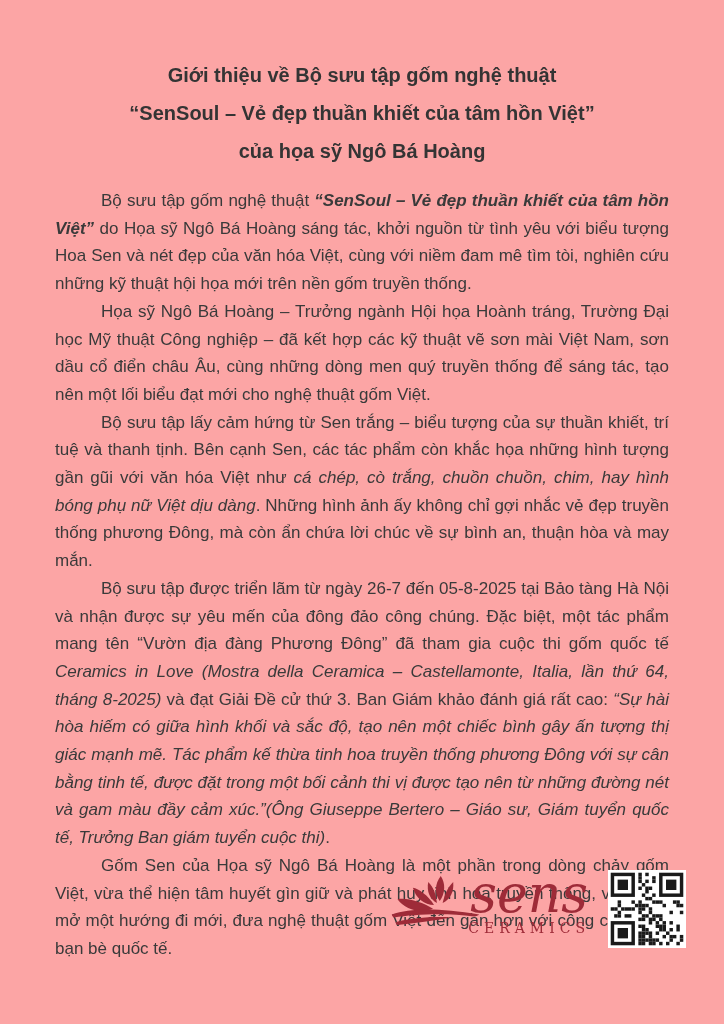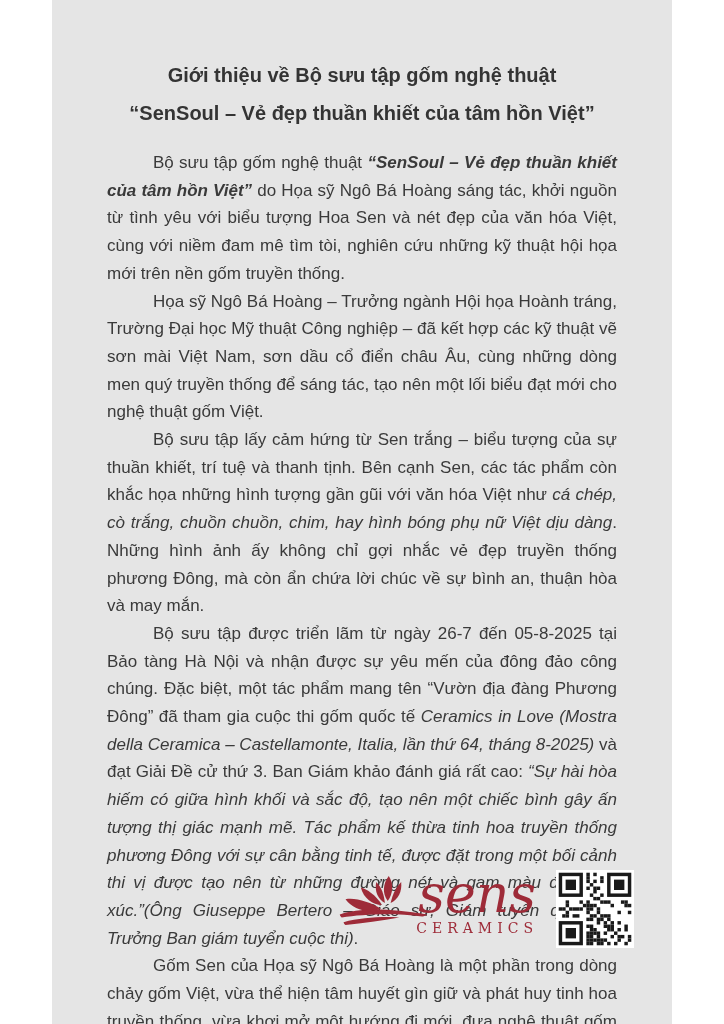--- a/index.html
+++ b/index.html
@@ -1,22 +1,22 @@
 <!DOCTYPE html>
 <html lang="vi"><head>
 <meta charset="utf-8">
 <style>
   * { margin: 0; padding: 0; box-sizing: border-box; }
   html, body { background: #ffffff; }
   .page {
     position: relative;
-    width: 620px;
+    width: 724px;
     height: 1024px;
     margin: 0 auto;
-    background: #e5e5e5;
+    background: #fca5a5;
     font-family: "Liberation Sans", sans-serif;
     color: #3a3a3a;
     overflow: hidden;
   }
   .title-block {
     padding-top: 56px;
     text-align: center;
     font-weight: bold;
     font-size: 20px;
     line-height: 38px;
@@ -63,20 +63,21 @@
   .qr { margin-top: 8px; background: #ffffff; }
 </style>
 </head>
 <body>
 
 <div class="page">
 
   <header class="title-block">
     <div>Giới thiệu về Bộ sưu tập gốm nghệ thuật</div>
     <div>“SenSoul – Vẻ đẹp thuần khiết của tâm hồn Việt”</div>
+    <div>của họa sỹ Ngô Bá Hoàng</div>
   </header>
 
   <main class="body-block">
       <p class="para"><span class="run-normal">Bộ sưu tập gốm nghệ thuật </span><span class="run-bold-italic">“SenSoul – Vẻ đẹp thuần khiết của tâm hồn Việt”</span><span class="run-normal"> do Họa sỹ Ngô Bá Hoàng sáng tác, khởi nguồn từ tình yêu với biểu tượng Hoa Sen và nét đẹp của văn hóa Việt, cùng với niềm đam mê tìm tòi, nghiên cứu những kỹ thuật hội họa mới trên nền gốm truyền thống.</span></p>
       <p class="para"><span class="run-normal">Họa sỹ Ngô Bá Hoàng – Trưởng ngành Hội họa Hoành tráng, Trường Đại học Mỹ thuật Công nghiệp – đã kết hợp các kỹ thuật vẽ sơn mài Việt Nam, sơn dầu cổ điển châu Âu, cùng những dòng men quý truyền thống để sáng tác, tạo nên một lối biểu đạt mới cho nghệ thuật gốm Việt.</span></p>
       <p class="para"><span class="run-normal">Bộ sưu tập lấy cảm hứng từ Sen trắng – biểu tượng của sự thuần khiết, trí tuệ và thanh tịnh. Bên cạnh Sen, các tác phẩm còn khắc họa những hình tượng gần gũi với văn hóa Việt như </span><span class="run-italic">cá chép, cò trắng, chuồn chuồn, chim, hay hình bóng phụ nữ Việt dịu dàng</span><span class="run-normal">. Những hình ảnh ấy không chỉ gợi nhắc vẻ đẹp truyền thống phương Đông, mà còn ẩn chứa lời chúc về sự bình an, thuận hòa và may mắn.</span></p>
       <p class="para"><span class="run-normal">Bộ sưu tập được triển lãm từ ngày 26-7 đến 05-8-2025 tại Bảo tàng Hà Nội và nhận được sự yêu mến của đông đảo công chúng. Đặc biệt, một tác phẩm mang tên “Vườn địa đàng Phương Đông” đã tham gia cuộc thi gốm quốc tế </span><span class="run-italic">Ceramics in Love (Mostra della Ceramica – Castellamonte, Italia, lần thứ 64, tháng 8-2025)</span><span class="run-normal"> và đạt Giải Đề cử thứ 3. Ban Giám khảo đánh giá rất cao: </span><span class="run-italic">“Sự hài hòa hiếm có giữa hình khối và sắc độ, tạo nên một chiếc bình gây ấn tượng thị giác mạnh mẽ. Tác phẩm kế thừa tinh hoa truyền thống phương Đông với sự cân bằng tinh tế, được đặt trong một bối cảnh thi vị được tạo nên từ những đường nét và gam màu đầy cảm xúc.”(Ông Giuseppe Bertero – Giáo sư, Giám tuyển quốc tế, Trưởng Ban giám tuyển cuộc thi)</span><span class="run-normal">.</span></p>
       <p class="para"><span class="run-normal">Gốm Sen của Họa sỹ Ngô Bá Hoàng là một phần trong dòng chảy gốm Việt, vừa thể hiện tâm huyết gìn giữ và phát huy tinh hoa truyền thống, vừa khơi mở một hướng đi mới, đưa nghệ thuật gốm Việt đến gần hơn với công chúng và bạn bè quốc tế.</span></p>
     </main>
 

